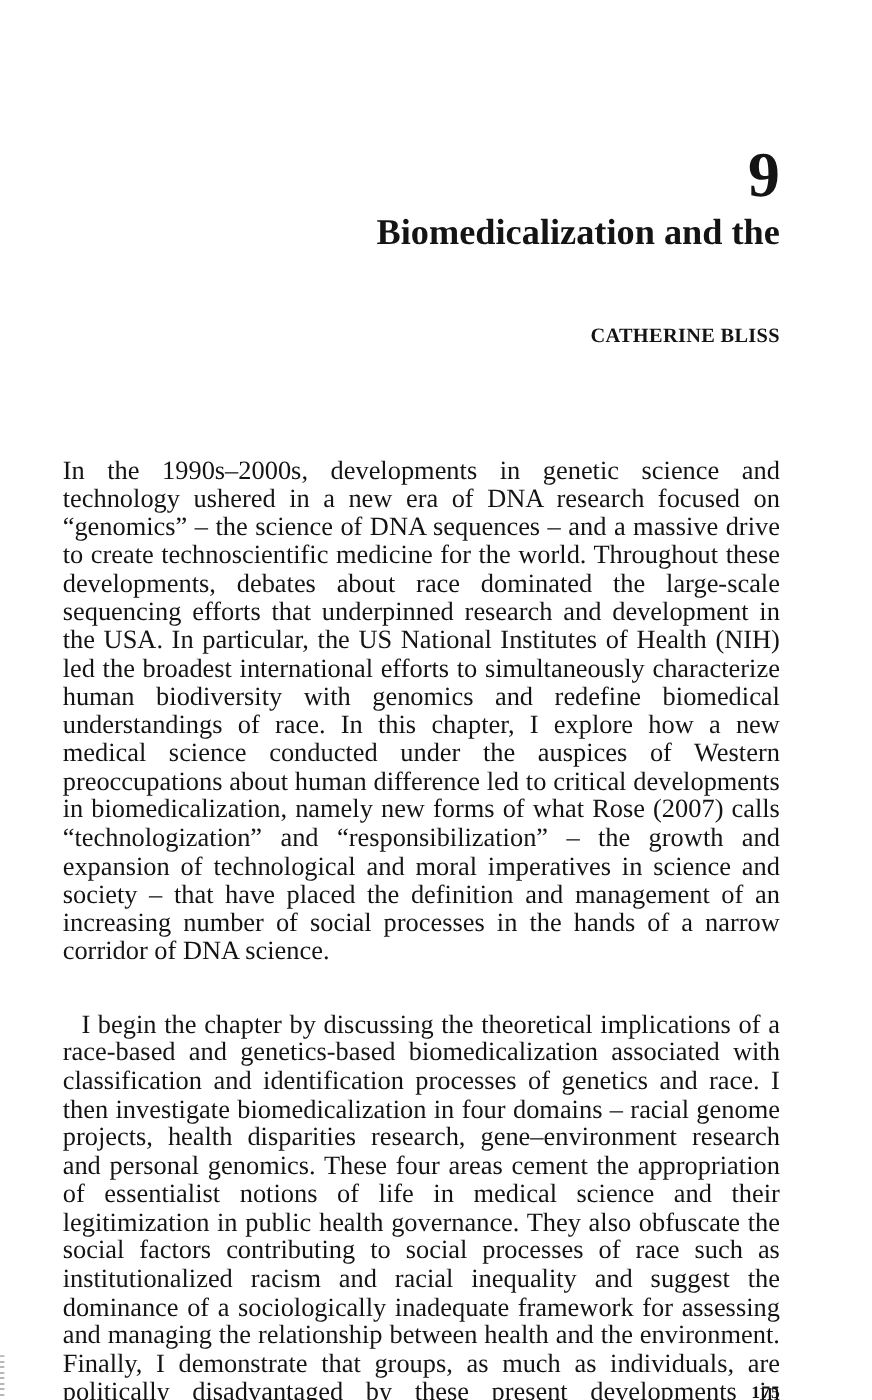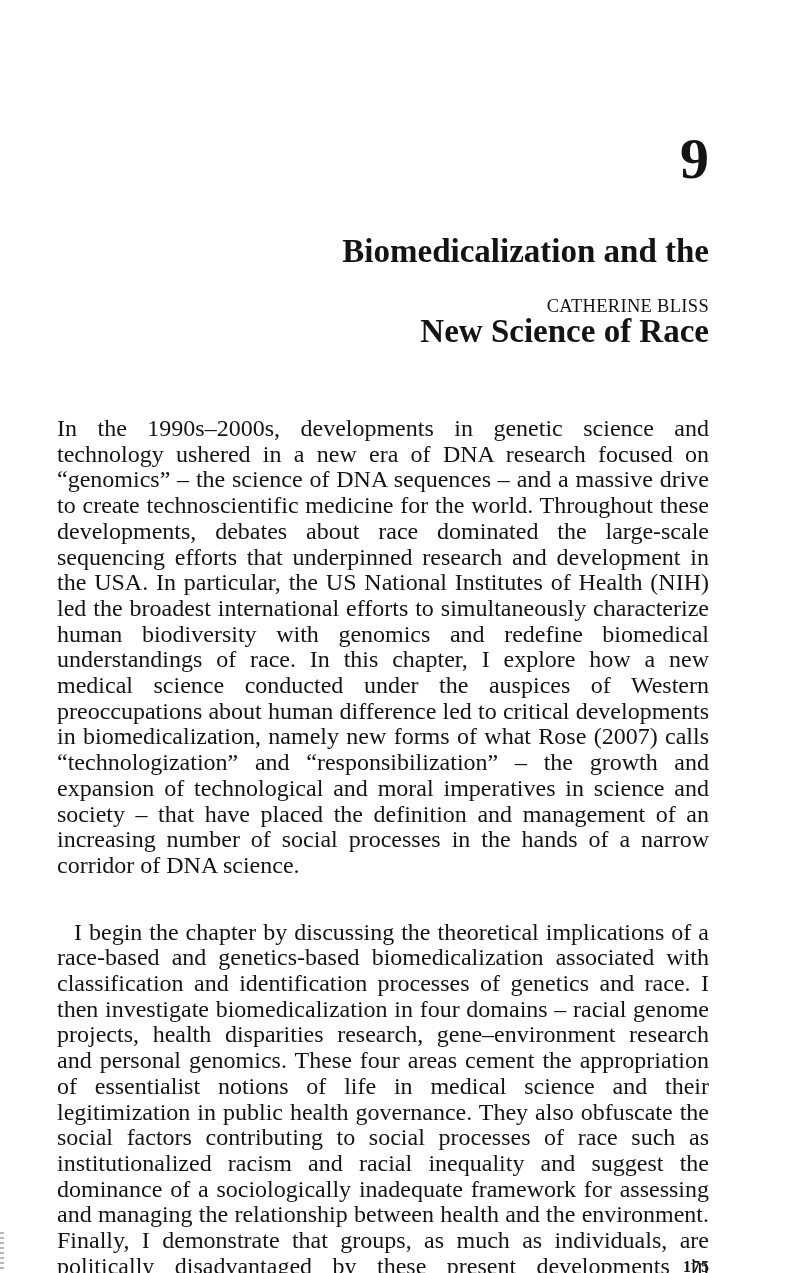--- a/index.html
+++ b/index.html
@@ -8,24 +8,24 @@
       font-family: "Liberation Serif", "DejaVu Serif", serif; color: #141414;
     }
     .chapter-number {
       position: absolute; right: 84px; top: 130px;
       font-size: 58px; font-weight: bold; line-height: 1; letter-spacing: 0;
     }
     .chapter-title {
       position: absolute; right: 84px; top: 192px; text-align: right;
       font-size: 33px; font-weight: bold; line-height: 41px;
     }
-    .chapter-title span { display: block; margin-top: 39px; }
+    .chapter-title span { display: block; }
     .author {
       position: absolute; right: 84px; top: 296px;
-      font-size: 18.5px; font-weight: normal; letter-spacing: 0.3px;
+      font-size: 18.5px; font-weight: bold; letter-spacing: 0.3px;
     }
     .body-text {
       position: absolute; left: 57px; top: 416px; width: 652px;
       font-size: 24px; line-height: 25.7px; text-align: justify;
     }
     .body-text p { margin: 0; }
     .body-text p.indent { text-indent: 17px; margin-top: 41px; }
     .page-number {
       position: absolute; left: 683px; top: 1258px;
       font-size: 16px; font-weight: bold; letter-spacing: 1px;
@@ -37,21 +37,20 @@
     }
   </style>
 </head>
 <body>
 
 <div>
   <div class="chapter-number">9</div>
 
   <h1 class="chapter-title" style="margin:0;">
     <span>Biomedicalization and the</span>
-    <span>New Science of Race</span>
   </h1>
 
   <div class="author">CATHERINE BLISS</div>
 
   <div class="body-text">
     <p>In the 1990s–2000s, developments in genetic science and technology ushered in a new era of DNA research focused on “genomics” – the science of DNA sequences – and a massive drive to create technoscientific medicine for the world. Throughout these developments, debates about race dominated the large-scale sequencing efforts that underpinned research and development in the USA. In particular, the US National Institutes of Health (NIH) led the broadest international efforts to simultaneously characterize human biodiversity with genomics and redefine biomedical understandings of race. In this chapter, I explore how a new medical science conducted under the auspices of Western preoccupations about human difference led to critical developments in biomedicalization, namely new forms of what Rose (2007) calls “technologization” and “responsibilization” – the growth and expansion of technological and moral imperatives in science and society – that have placed the definition and management of an increasing number of social processes in the hands of a narrow corridor of DNA science.</p>
     <p class="indent">I begin the chapter by discussing the theoretical implications of a race-based and genetics-based biomedicalization associated with classification and identification processes of genetics and race. I then investigate biomedicalization in four domains – racial genome projects, health disparities research, gene–environment research and personal genomics. These four areas cement the appropriation of essentialist notions of life in medical science and their legitimization in public health governance. They also obfuscate the social factors contributing to social processes of race such as institutionalized racism and racial inequality and suggest the dominance of a sociologically inadequate framework for assessing and managing the relationship between health and the environment. Finally, I demonstrate that groups, as much as individuals, are politically disadvantaged by these present developments in biomedicalization, especially around issues of group formation and political advocacy.</p>
   </div>
 
   <div class="page-number">175</div>

